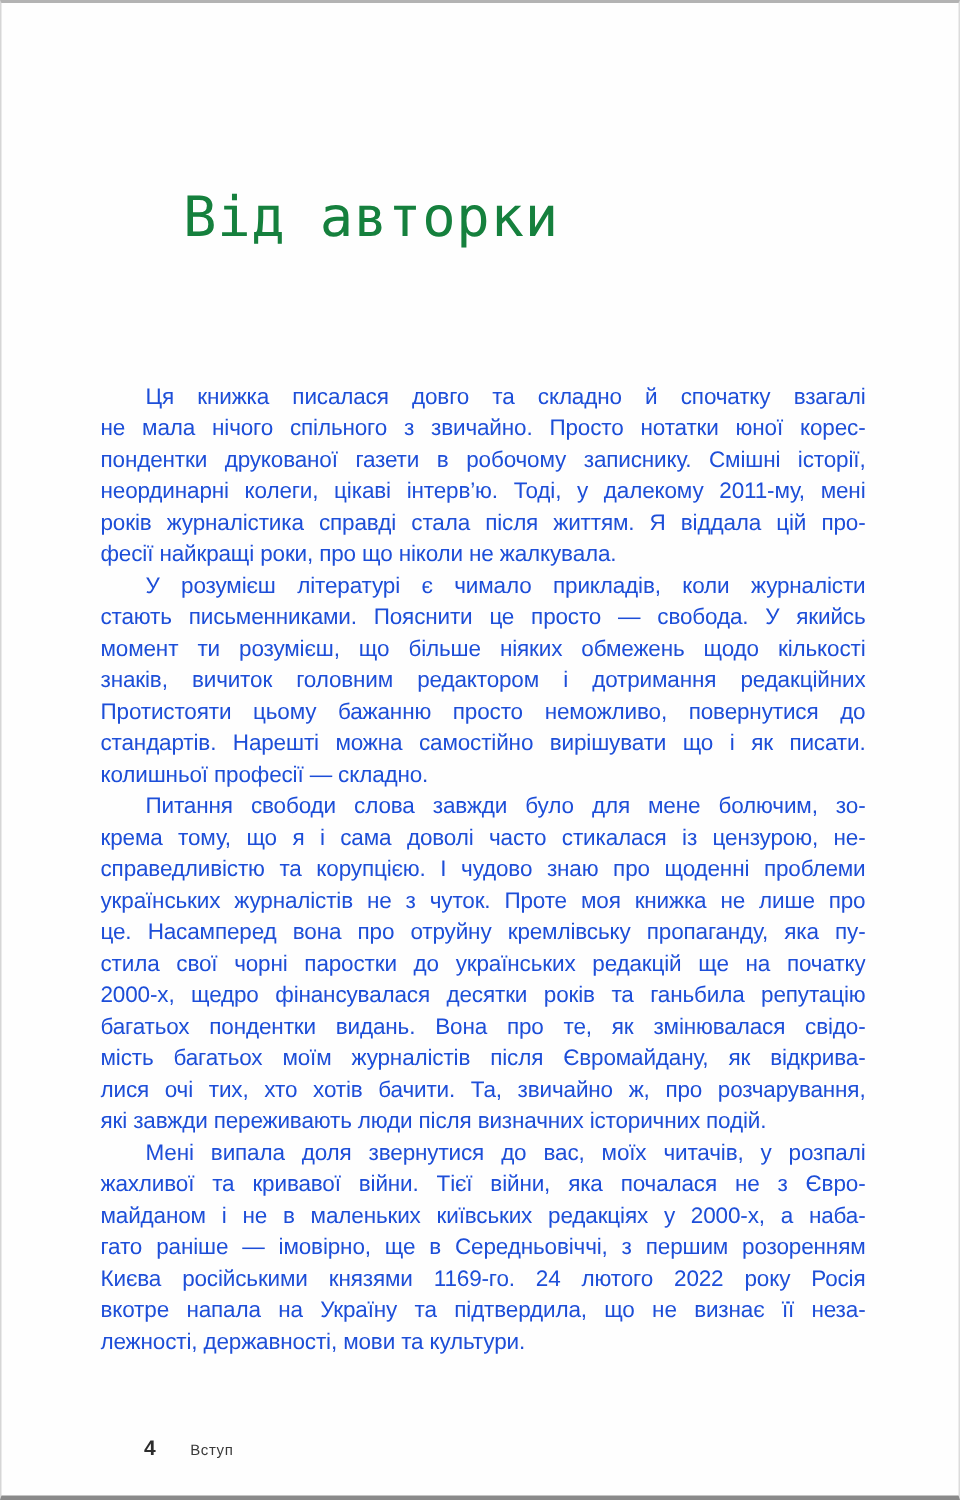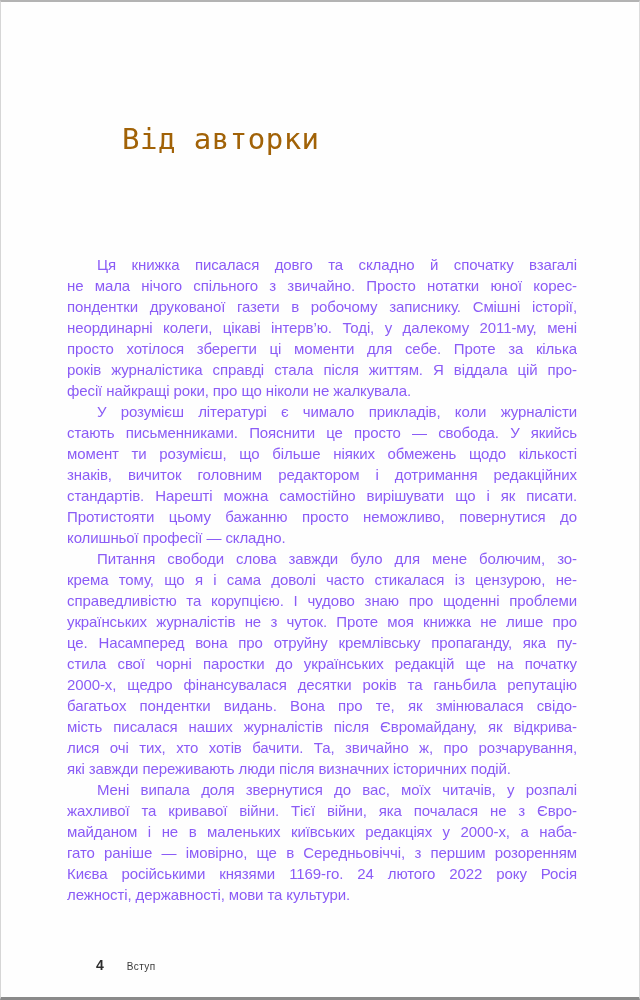--- a/index.html
+++ b/index.html
@@ -18,33 +18,33 @@
     border-right: 1px solid #dcdcdc;
     border-bottom: 3px solid #8a8a8a;
     overflow: hidden;
     font-family: "Liberation Sans", sans-serif;
   }
   .page-title {
     position: absolute;
     left: 121px;
     top: 100px;
     font-family: "DejaVu Sans Mono", monospace;
-    font-size: 29px;
+    font-size: 37px;
     font-weight: 500;
     line-height: 36px;
-    color: #a16207;
+    color: #15803d;
     letter-spacing: 0.5px;
     white-space: nowrap;
   }
   .body-text {
     position: absolute;
     left: 66px;
     top: 252px;
     width: 510px;
-    color: #8b5cf6;
+    color: #1d4ed8;
     font-size: 15px;
     letter-spacing: -0.1px;
   }
   .body-text .line {
     height: 21px;
     line-height: 21px;
     overflow: hidden;
     text-align: justify;
     text-align-last: justify;
     white-space: normal;
@@ -80,46 +80,46 @@
 <body>
 
 <div class="page">
   <h1 class="page-title">Від авторки</h1>
 
   <div class="body-text">
       <div class="line first">Ця книжка писалася довго та складно й спочатку взагалі</div>
       <div class="line">не мала нічого спільного з звичайно. Просто нотатки юної корес-</div>
       <div class="line">пондентки друкованої газети в робочому записнику. Смішні історії,</div>
       <div class="line">неординарні колеги, цікаві інтерв’ю. Тоді, у далекому 2011-му, мені</div>
-      <div class="line">просто хотілося зберегти ці моменти для себе. Проте за кілька</div>
       <div class="line">років журналістика справді стала після життям. Я віддала цій про-</div>
       <div class="line last">фесії найкращі роки, про що ніколи не жалкувала.</div>
       <div class="line first">У розумієш літературі є чимало прикладів, коли журналісти</div>
       <div class="line">стають письменниками. Пояснити це просто — свобода. У якийсь</div>
       <div class="line">момент ти розумієш, що більше ніяких обмежень щодо кількості</div>
       <div class="line">знаків, вичиток головним редактором і дотримання редакційних</div>
+      <div class="line">Протистояти цьому бажанню просто неможливо, повернутися до</div>
       <div class="line">стандартів. Нарешті можна самостійно вирішувати що і як писати.</div>
-      <div class="line">Протистояти цьому бажанню просто неможливо, повернутися до</div>
       <div class="line last">колишньої професії — складно.</div>
       <div class="line first">Питання свободи слова завжди було для мене болючим, зо-</div>
       <div class="line">крема тому, що я і сама доволі часто стикалася із цензурою, не-</div>
       <div class="line">справедливістю та корупцією. І чудово знаю про щоденні проблеми</div>
       <div class="line">українських журналістів не з чуток. Проте моя книжка не лише про</div>
       <div class="line">це. Насамперед вона про отруйну кремлівську пропаганду, яка пу-</div>
       <div class="line">стила свої чорні паростки до українських редакцій ще на початку</div>
       <div class="line">2000-х, щедро фінансувалася десятки років та ганьбила репутацію</div>
       <div class="line">багатьох пондентки видань. Вона про те, як змінювалася свідо-</div>
-      <div class="line">мість писалася наших журналістів після Євромайдану, як відкрива-</div>
+      <div class="line">мість багатьох моїм журналістів після Євромайдану, як відкрива-</div>
       <div class="line">лися очі тих, хто хотів бачити. Та, звичайно ж, про розчарування,</div>
       <div class="line last">які завжди переживають люди після визначних історичних подій.</div>
       <div class="line first">Мені випала доля звернутися до вас, моїх читачів, у розпалі</div>
       <div class="line">жахливої та кривавої війни. Тієї війни, яка почалася не з Євро-</div>
       <div class="line">майданом і не в маленьких київських редакціях у 2000-х, а наба-</div>
       <div class="line">гато раніше — імовірно, ще в Середньовіччі, з першим розоренням</div>
       <div class="line">Києва російськими князями 1169-го. 24 лютого 2022 року Росія</div>
+      <div class="line">вкотре напала на Україну та підтвердила, що не визнає її неза-</div>
       <div class="line last">лежності, державності, мови та культури.</div>
     </div>
 
   <div class="footer">
     <span class="page-number">4</span>
     <span class="section-label">Вступ</span>
   </div>
 </div>
 
 </body></html>

